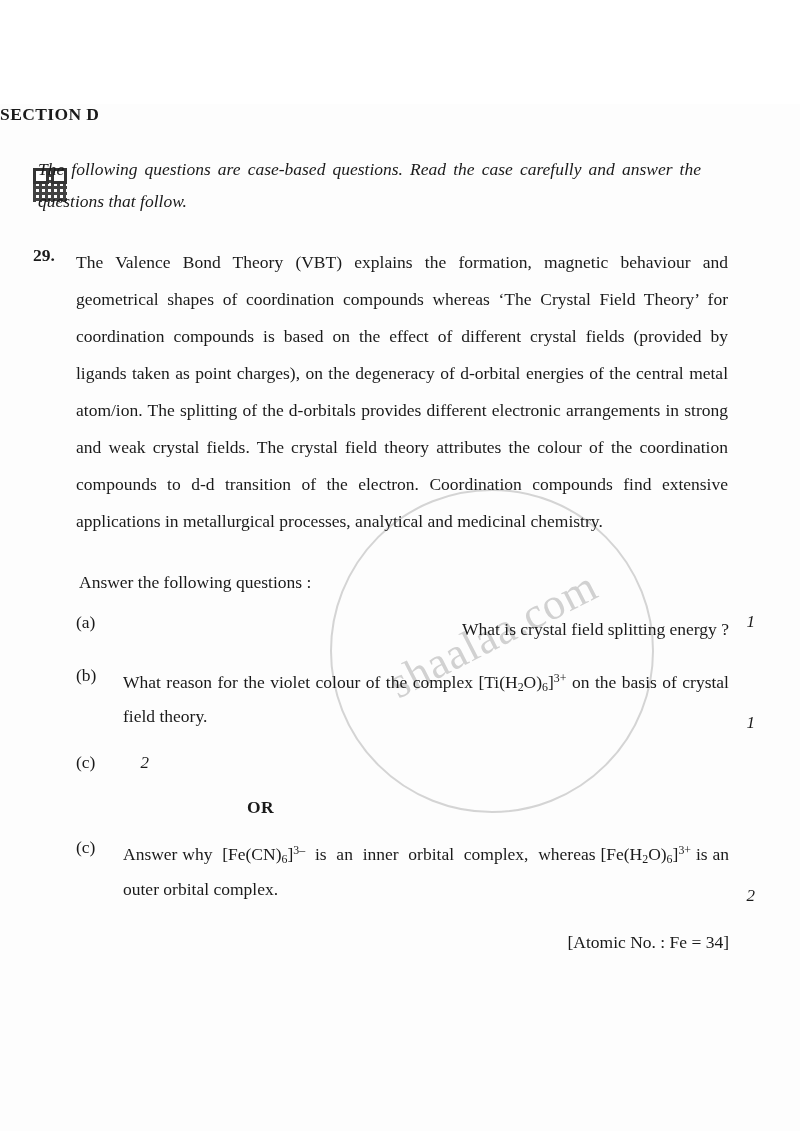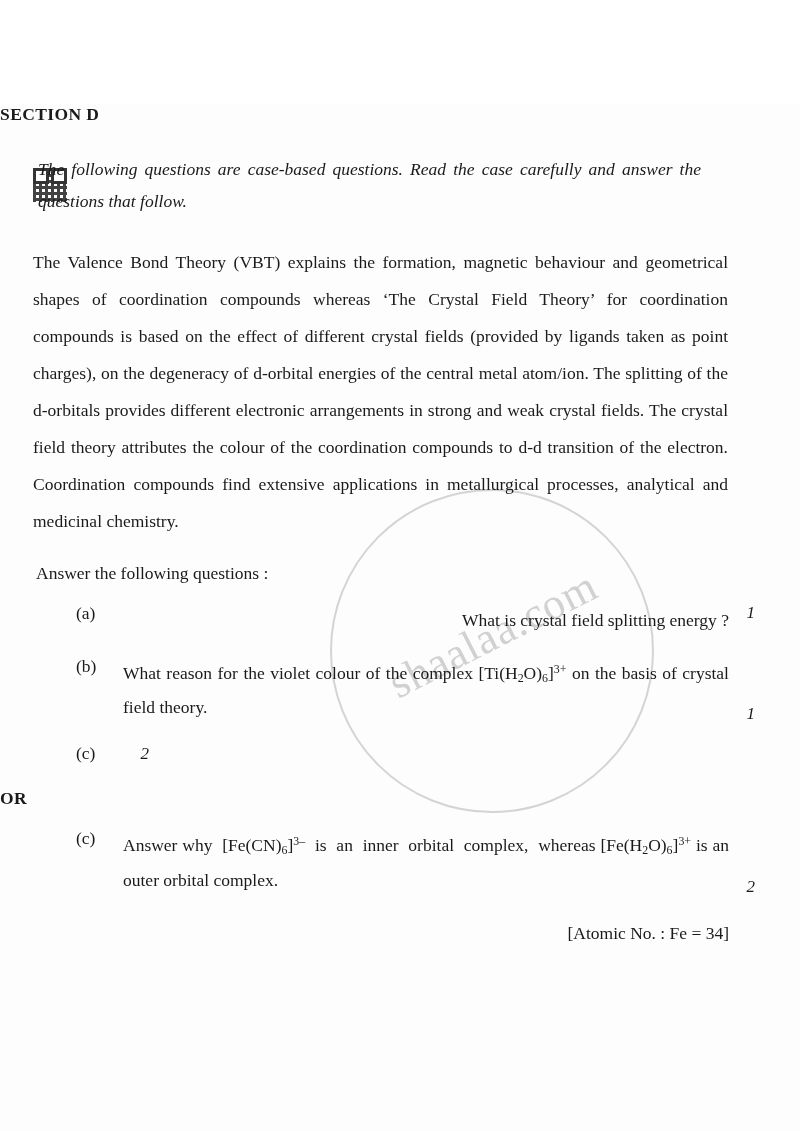--- a/index.html
+++ b/index.html
@@ -121,21 +121,21 @@
   }
   .passage {
     font-size: 17.5px;
     line-height: 2.12;
     text-align: justify;
     text-justify: inter-word;
     font-family: "Liberation Serif", serif;
   }
   .answer-line {
     font-size: 17.5px;
-    margin: 22px 0 0 3px;
+    margin: 31px 0 0 3px;
     font-family: "Liberation Serif", serif;
   }
 
   .sub-q {
     display: flex;
     margin-top: 19px;
     padding-left: 76px;
     padding-right: 45px;
     align-items: flex-start;
   }
@@ -156,20 +156,21 @@
     flex: 0 0 26px;
     text-align: right;
     font-style: italic;
     font-size: 17px;
     align-self: flex-end;
   }
   .marks.top { align-self: flex-start; }
 
   .or-row {
     text-align: left;
+    padding-left: 247px;
     margin-top: 24px;
     font-weight: bold;
     font-size: 17.5px;
     letter-spacing: 0.5px;
   }
 
   sub { font-size: 0.68em; vertical-align: -0.28em; }
   sup { font-size: 0.68em; vertical-align: 0.48em; }
 </style>
 </head>
@@ -184,20 +185,21 @@
     <div class="wm-text">shaalaa.com</div>
   </div>
 
   <div class="content">
 
     <div class="section-title">SECTION D</div>
 
     <div class="instruction">The following questions are case-based questions. Read the case carefully and answer the questions that follow.</div>
 
     <div class="q-block">
+      <div class="q-num">29.</div>
       <div class="q-body">
         <div class="passage">The Valence Bond Theory (VBT) explains the formation, magnetic behaviour and geometrical shapes of coordination compounds whereas ‘The Crystal Field Theory’ for coordination compounds is based on the effect of different crystal fields (provided by ligands taken as point charges), on the degeneracy of d-orbital energies of the central metal atom/ion. The splitting of the d-orbitals provides different electronic arrangements in strong and weak crystal fields. The crystal field theory attributes the colour of the coordination compounds to d-d transition of the electron. Coordination compounds find extensive applications in metallurgical processes, analytical and medicinal chemistry.</div>
         <div class="answer-line">Answer the following questions :</div>
       </div>
     </div>
 
     <div class="sub-q">
       <div class="sub-label">(a)</div>
       <div class="sub-text nojust">What is crystal field splitting energy ?</div>
       <div class="marks top">1</div>

